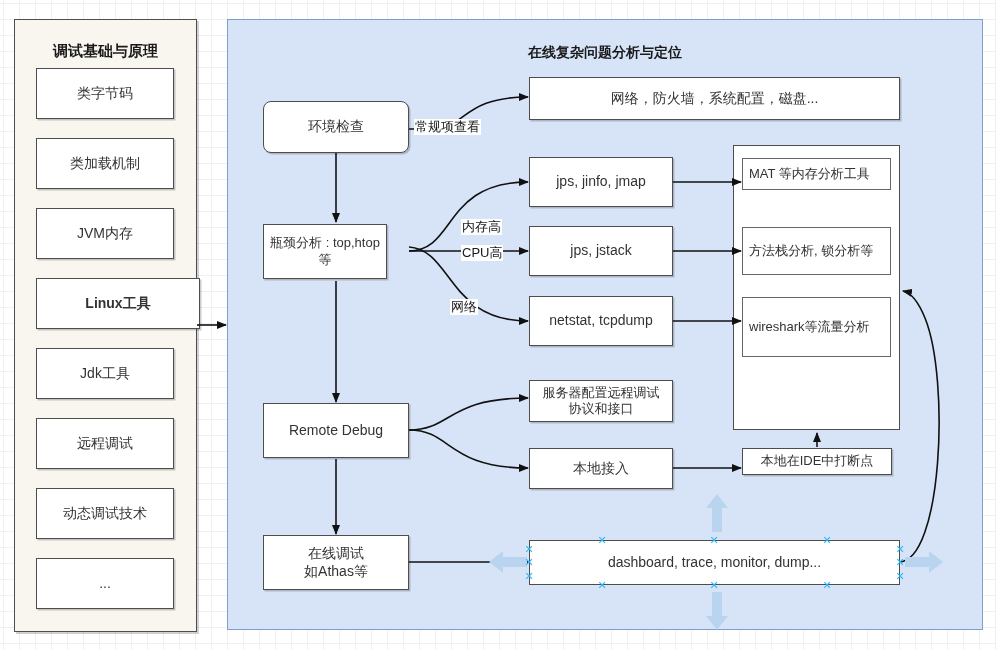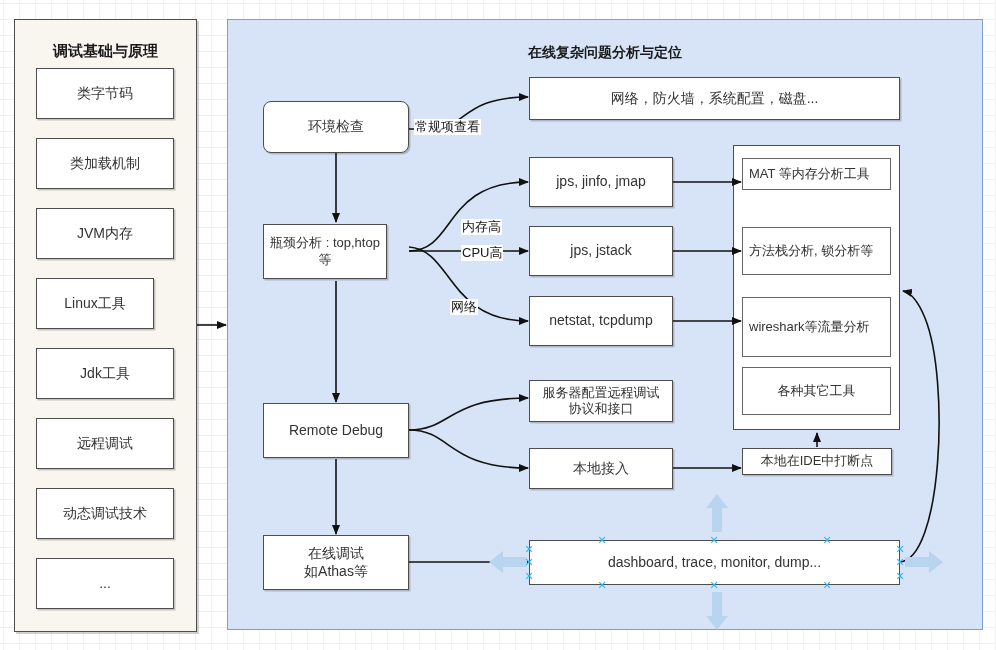--- a/index.html
+++ b/index.html
@@ -133,21 +133,21 @@
 
 <div id="canvas">
 
   <div class="panel sidebar-panel" style="left:14px; top:19px; width:183px; height:613px;">
     <div class="panel-title sidebar-title">调试基础与原理</div>
   </div>
 
   <div class="node" style="left:36px; top:68px; width:138px; height:51px;">类字节码</div>
   <div class="node" style="left:36px; top:138px; width:138px; height:51px;">类加载机制</div>
   <div class="node" style="left:36px; top:208px; width:138px; height:51px;">JVM内存</div>
-  <div class="node" style="left:36px; top:278px; width:118px; height:51px;">Linux工具</div>
+  <div class="node" style="left:36px; top:278px; width:164px; height:51px;font-weight:bold;">Linux工具</div>
   <div class="node" style="left:36px; top:348px; width:138px; height:51px;">Jdk工具</div>
   <div class="node" style="left:36px; top:418px; width:138px; height:51px;">远程调试</div>
   <div class="node" style="left:36px; top:488px; width:138px; height:51px;">动态调试技术</div>
   <div class="node" style="left:36px; top:558px; width:138px; height:51px;">...</div>
 
   <div class="panel blue-panel" style="left:227px; top:19px; width:756px; height:611px;">
     <div class="panel-title blue-title">在线复杂问题分析与定位</div>
   </div>
 
   <div class="panel tools-panel" style="left:733px; top:145px; width:167px; height:285px;"></div>
@@ -218,21 +218,20 @@
 
   <div class="node" style="left:529px; top:448px; width:144px; height:41px;">本地接入</div>
 
   <div class="node" style="left:742px; top:448px; width:150px; height:27px; font-size:13px;">本地在IDE中打断点</div>
 
   <div class="node nshadow" style="left:529px; top:540px; width:371px; height:45px;">dashboard, trace, monitor, dump...</div>
 
   <div class="node left-align nshadow" style="left:742px; top:158px; width:149px; height:32px; font-size:13px; border-color:#666;">MAT 等内存分析工具</div>
   <div class="node left-align nshadow" style="left:742px; top:227px; width:149px; height:48px; font-size:13px; border-color:#666;">方法栈分析, 锁分析等</div>
   <div class="node left-align nshadow" style="left:742px; top:297px; width:149px; height:60px; font-size:13px; border-color:#666;">wireshark等流量分析</div>
-  <div class="node nshadow" style="left:742px; top:367px; width:149px; height:48px; font-size:13px; border-color:#666;">各种其它工具</div>
 
   <div class="edge-label" style="left:414px; top:119px;">常规项查看</div>
   <div class="edge-label" style="left:461px; top:219px;">内存高</div>
   <div class="edge-label" style="left:461px; top:245px;">CPU高</div>
   <div class="edge-label" style="left:450px; top:299px;">网络</div>
 
   <svg class="dir-arrow" style="left:703px; top:492px;" width="28" height="42" viewBox="0 0 28 42" xmlns="http://www.w3.org/2000/svg">
     <path d="M14,2 L25,16 L19,16 L19,40 L9,40 L9,16 L3,16 Z" fill="#b9d4ee"></path>
   </svg>
   <svg class="dir-arrow" style="left:703px; top:590px;" width="28" height="42" viewBox="0 0 28 42" xmlns="http://www.w3.org/2000/svg">

